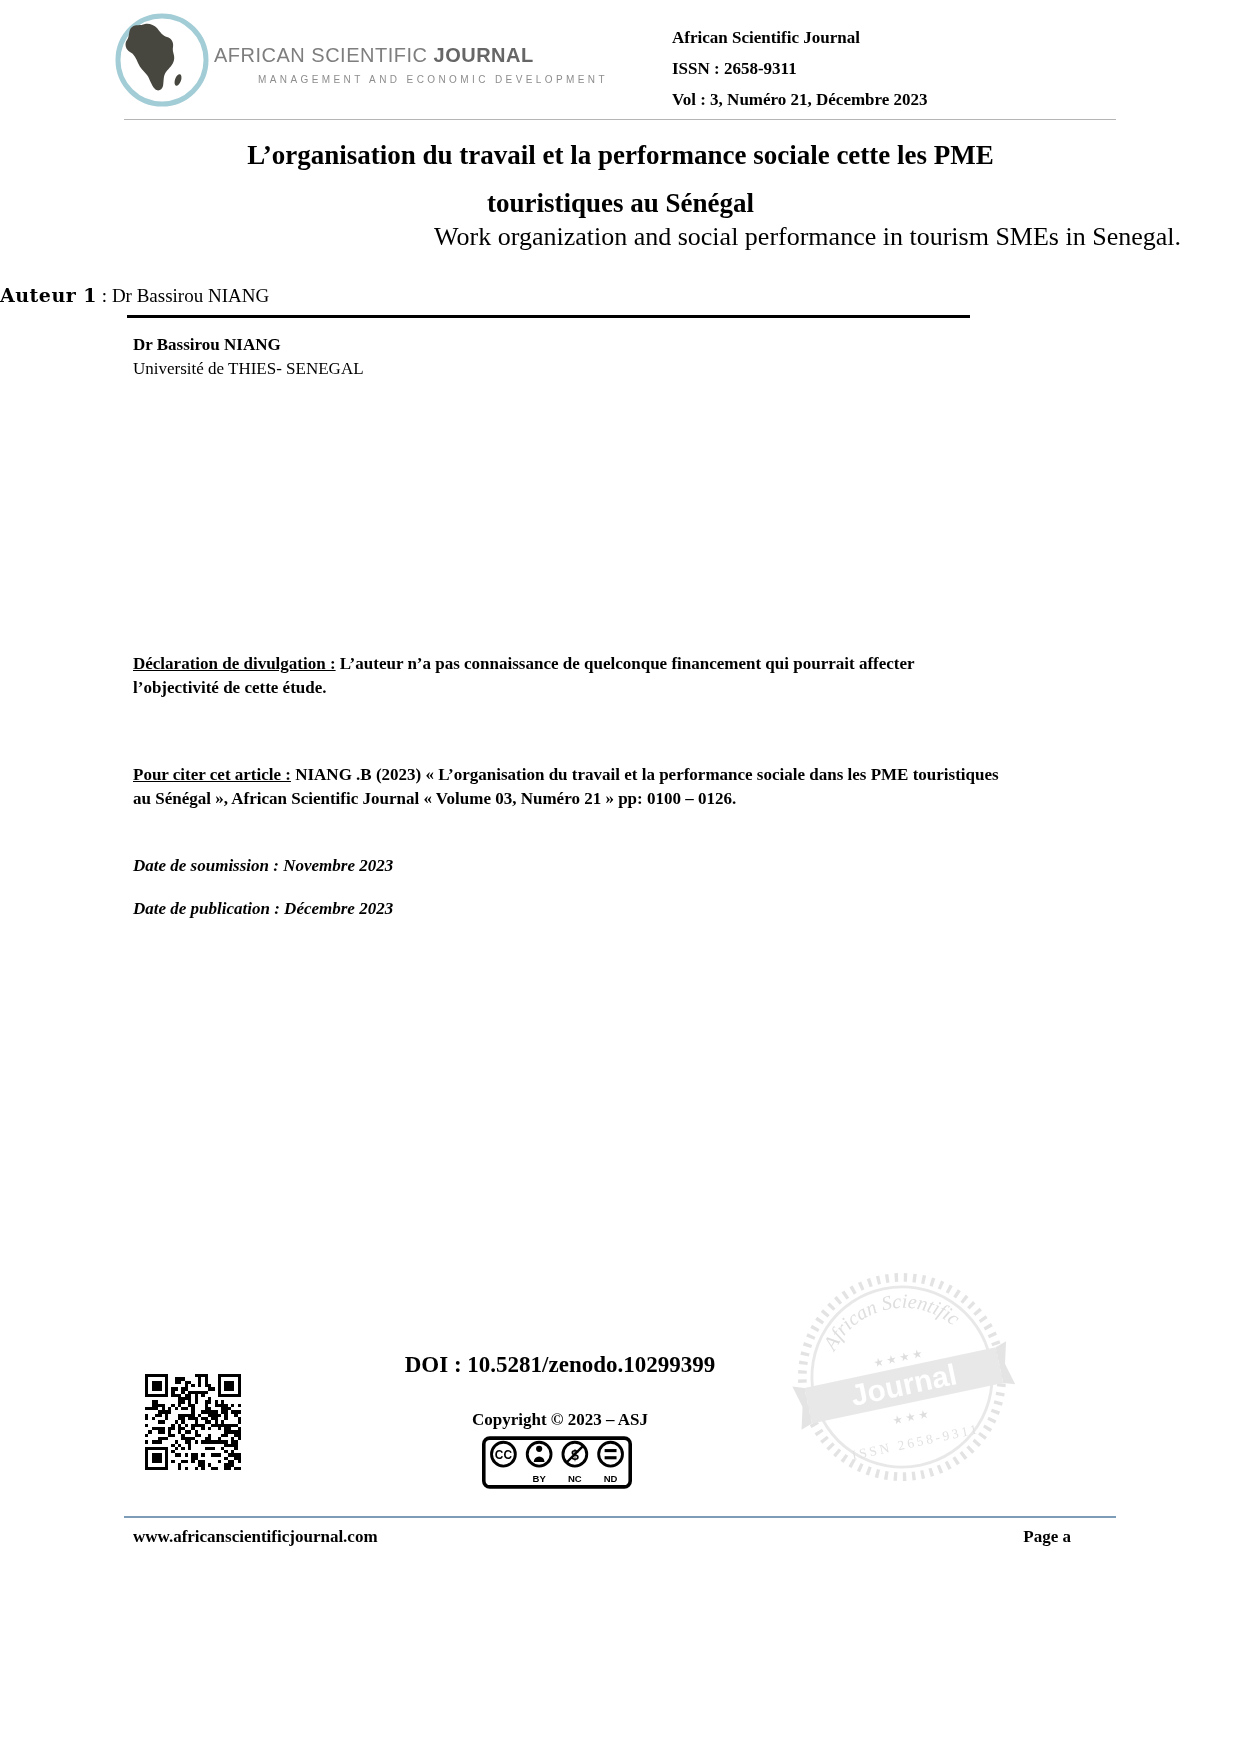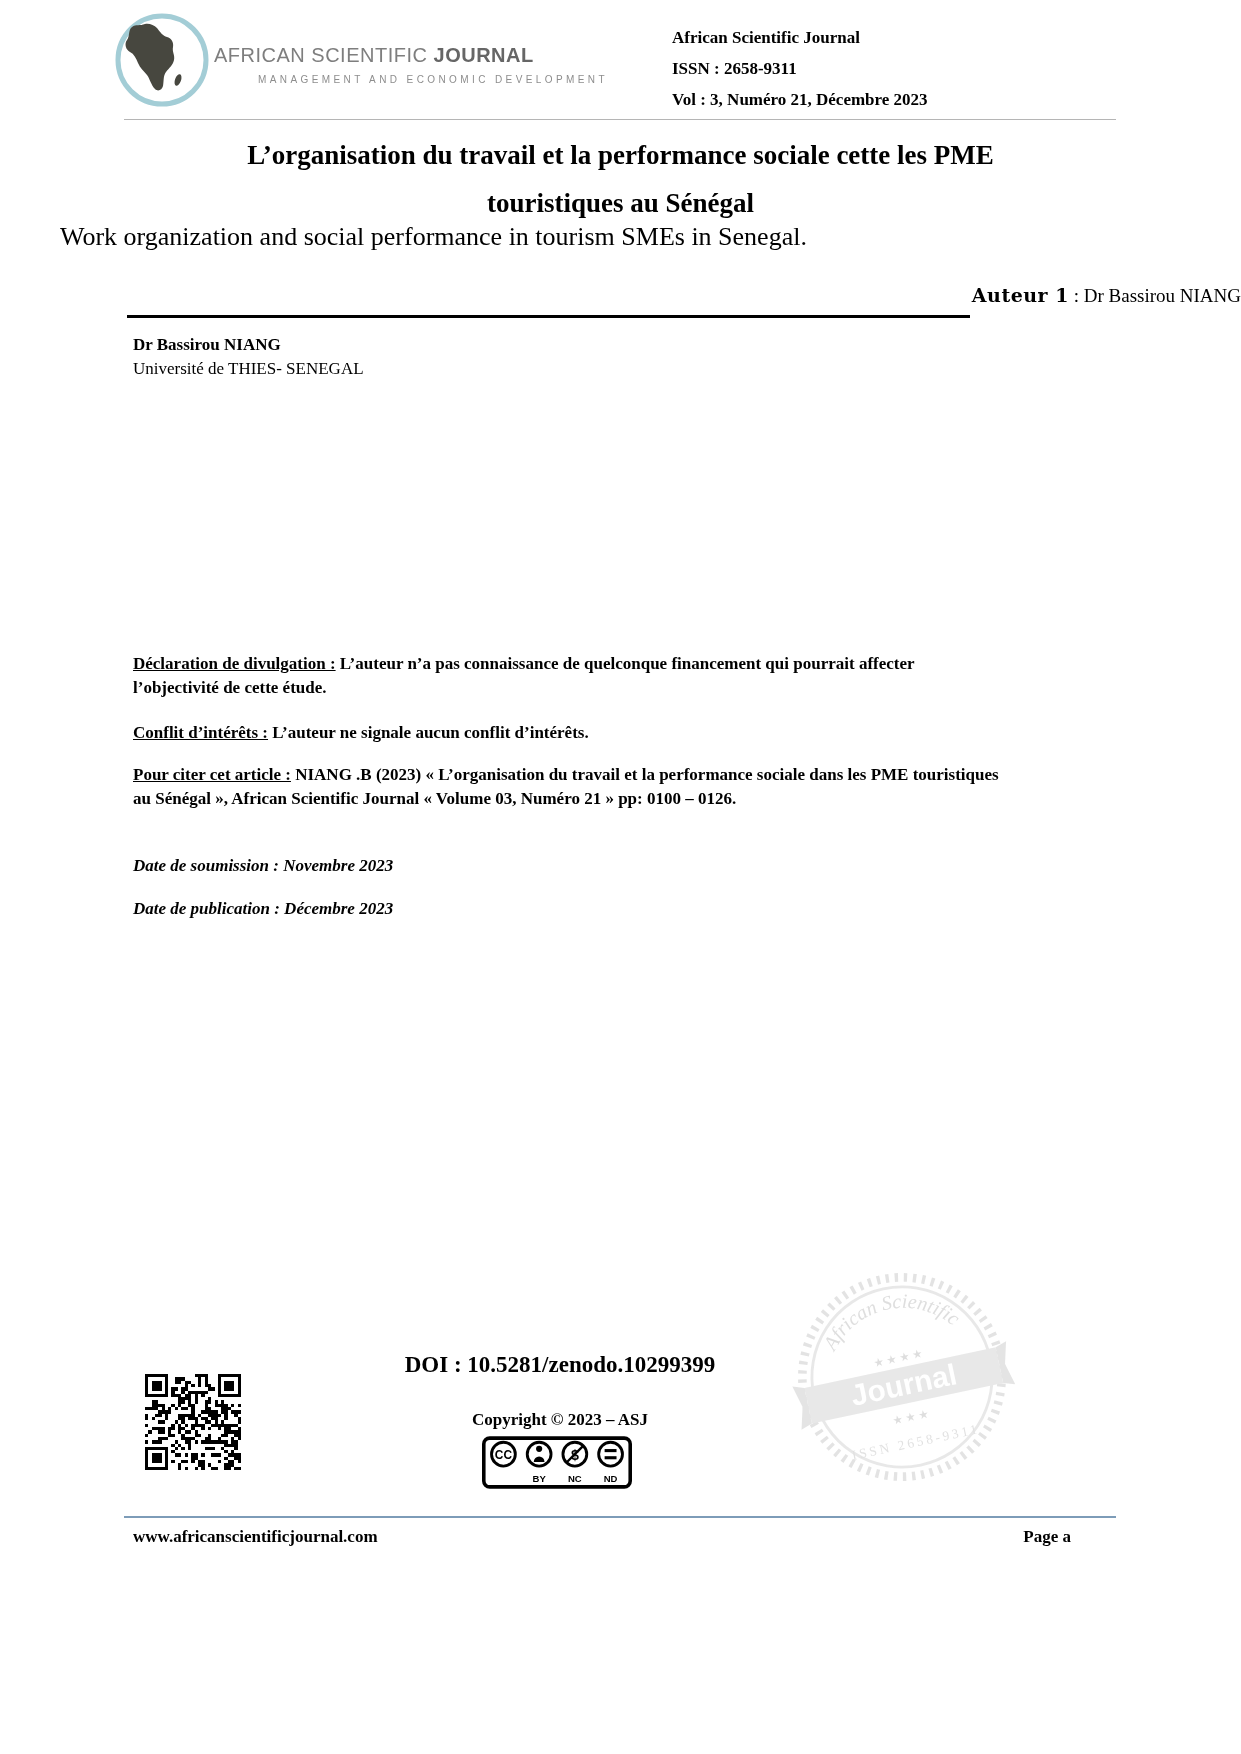--- a/index.html
+++ b/index.html
@@ -21,22 +21,22 @@
   .logo-text { font-family:"Liberation Sans", sans-serif; color:#7e7e7e; padding-top:8px; }
   .logo-title { font-size:20px; letter-spacing:.5px; white-space:nowrap; }
   .logo-title .lt-bold { font-weight:bold; color:#666; }
   .logo-tagline { font-size:10px; letter-spacing:3.4px; margin-top:7px; color:#8d8d8d; white-space:nowrap;padding-left:44px; }
 
   .header-meta { position:absolute; left:672px; top:22px; font-weight:bold; font-size:17px; line-height:31px; }
   .header-rule { position:absolute; left:124px; top:119px; width:992px; height:1px; background:#b5b5b5; }
 
   
   .title-fr { position:absolute; left:60px; right:60px; top:131px; text-align:center; font-weight:bold; font-size:27px; line-height:48px; }
-  .title-en { position:absolute; left:60px; right:60px; top:222px; text-align:left; font-size:26px; }
-  .author-line { position:absolute; left:0; right:0; top:284px; text-align:right; font-size:19px; }
+  .title-en { position:absolute; left:60px; right:60px; top:222px; text-align:right; font-size:26px; }
+  .author-line { position:absolute; left:0; right:0; top:284px; text-align:left; font-size:19px; }
   .author-label { font-weight:bold; font-family:"DejaVu Serif", serif; letter-spacing:.5px; }
   .title-rule { position:absolute; left:127px; top:315px; width:843px; height:3px; background:#000; }
 
   
   .author-block { position:absolute; left:133px; top:333px; font-size:17px; line-height:24px; }
   .author-name { font-weight:bold; }
 
   
   .para { position:absolute; left:133px; font-size:17px; line-height:24px; font-weight:bold; }
   .para .label { text-decoration:underline; }
@@ -97,23 +97,20 @@
   <div class="title-rule"></div>
 
   <div class="author-block">
     <div class="author-name">Dr Bassirou NIANG</div>
     <div>Université de THIES- SENEGAL</div>
   </div>
 
   <p class="para para-disclosure">
     <span class="label">Déclaration de divulgation :</span><span> L’auteur n’a pas connaissance de quelconque financement qui pourrait affecter l’objectivité de cette étude.</span>
   </p>
-  <p class="para para-conflict">
-    <span class="label">Conflit d’intérêts :</span><span> L’auteur ne signale aucun conflit d’intérêts.</span>
-  </p>
   <p class="para para-citation">
     <span class="label">Pour citer cet article :</span><span> NIANG .B (2023) « L’organisation du travail et la performance sociale dans les PME touristiques au Sénégal », African  Scientific Journal  « Volume 03, Numéro 21 » pp: 0100 – 0126.</span>
   </p>
 
   <div class="date-line date-submission">Date de soumission : Novembre 2023</div>
   <div class="date-line date-publication">Date de publication : Décembre 2023</div>
 
   <svg class="qr" viewBox="0 0 29 29" shape-rendering="crispEdges">
     <rect x="0" y="0" width="29" height="29" fill="#fff"></rect>
     <g fill="#000">

